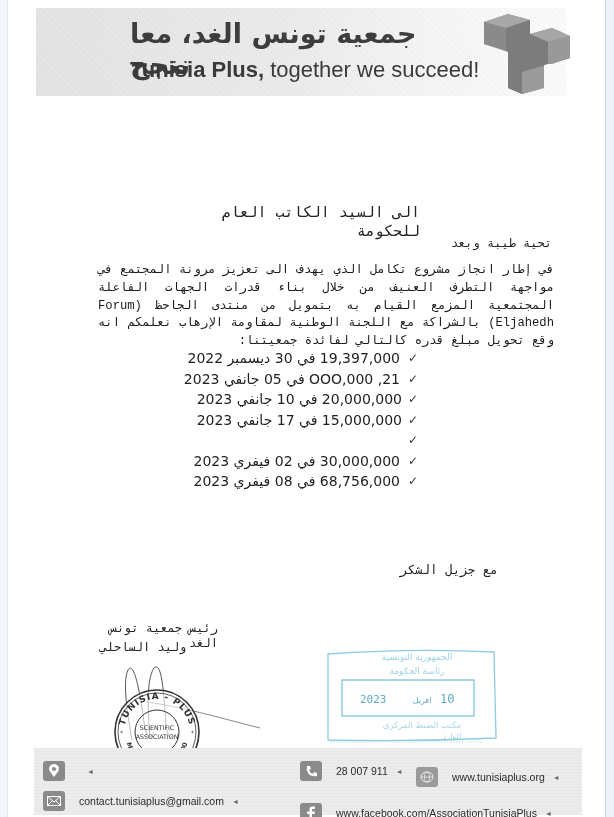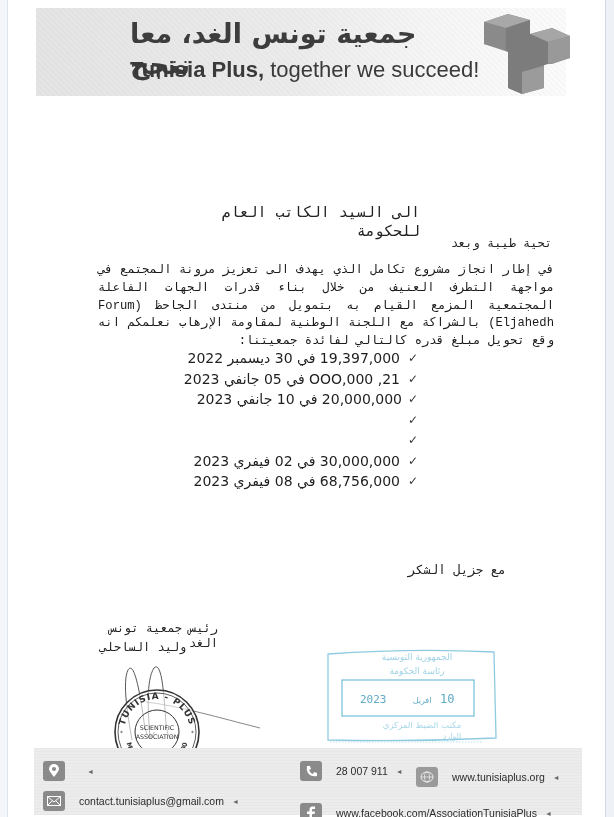--- a/index.html
+++ b/index.html
@@ -60,21 +60,21 @@
   }
   .transfer {
     display: flex; flex-direction: row-reverse; align-items: center;
     height: 20.5px; font-family: "DejaVu Sans", sans-serif; font-size: 14px; color: #1e1e1e;
   }
   .check { width: 18px; text-align: center; font-size: 12px; color: #333; flex: none; }
   .transfer-text { direction: rtl; white-space: nowrap; padding-right: 4px; }
   .transfer:nth-child(3) .transfer-text, .transfer:nth-child(4) .transfer-text { padding-right: 2px; }
   .transfer:nth-child(5) .check { margin-left: 10px; }
   .closing {
-    position: absolute; left: 400px; top: 562px; width: 114px; text-align: center;
+    position: absolute; left: 400px; top: 562px; width: 114px; text-align: left;
     font-size: 12.5px; color: #222;
   }
   .signatory-title {
     position: absolute; left: 90px; top: 621px; width: 128px; text-align: right;
     font-size: 12px; color: #222;
   }
   .signatory-name {
     position: absolute; left: 90px; top: 640px; width: 106px; text-align: center;
     font-size: 12px; color: #222;
   }
@@ -130,20 +130,21 @@
   <li class="transfer">
       <span class="check">✓</span>
       <span class="transfer-text"><span>21, OOO,000</span>&nbsp;<span>في 05 جانفي 2023</span></span>
     </li>
   <li class="transfer">
       <span class="check">✓</span>
       <span class="transfer-text"><span>20,000,000</span>&nbsp;<span>في 10 جانفي 2023</span></span>
     </li>
   <li class="transfer">
       <span class="check">✓</span>
+      <span class="transfer-text"><span>15,000,000</span>&nbsp;<span>في 17 جانفي 2023</span></span>
     </li>
   <li class="transfer">
       <span class="check">✓</span>
     </li>
   <li class="transfer">
       <span class="check">✓</span>
       <span class="transfer-text"><span>30,000,000</span>&nbsp;<span>في 02 فيفري 2023</span></span>
     </li>
   <li class="transfer">
       <span class="check">✓</span>

